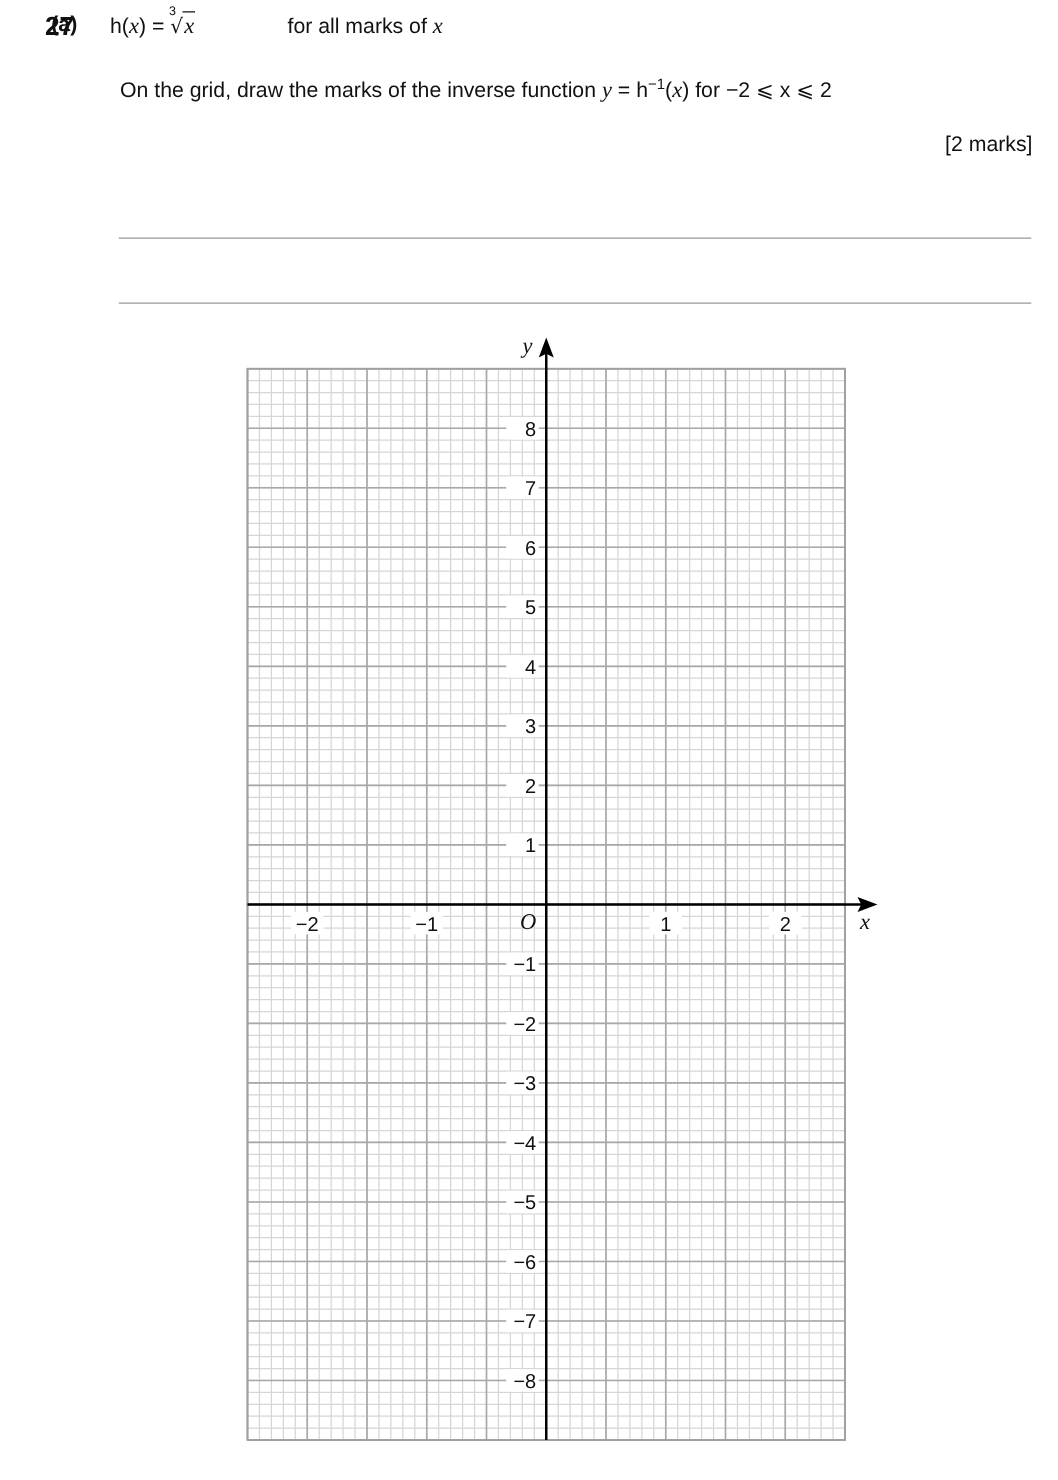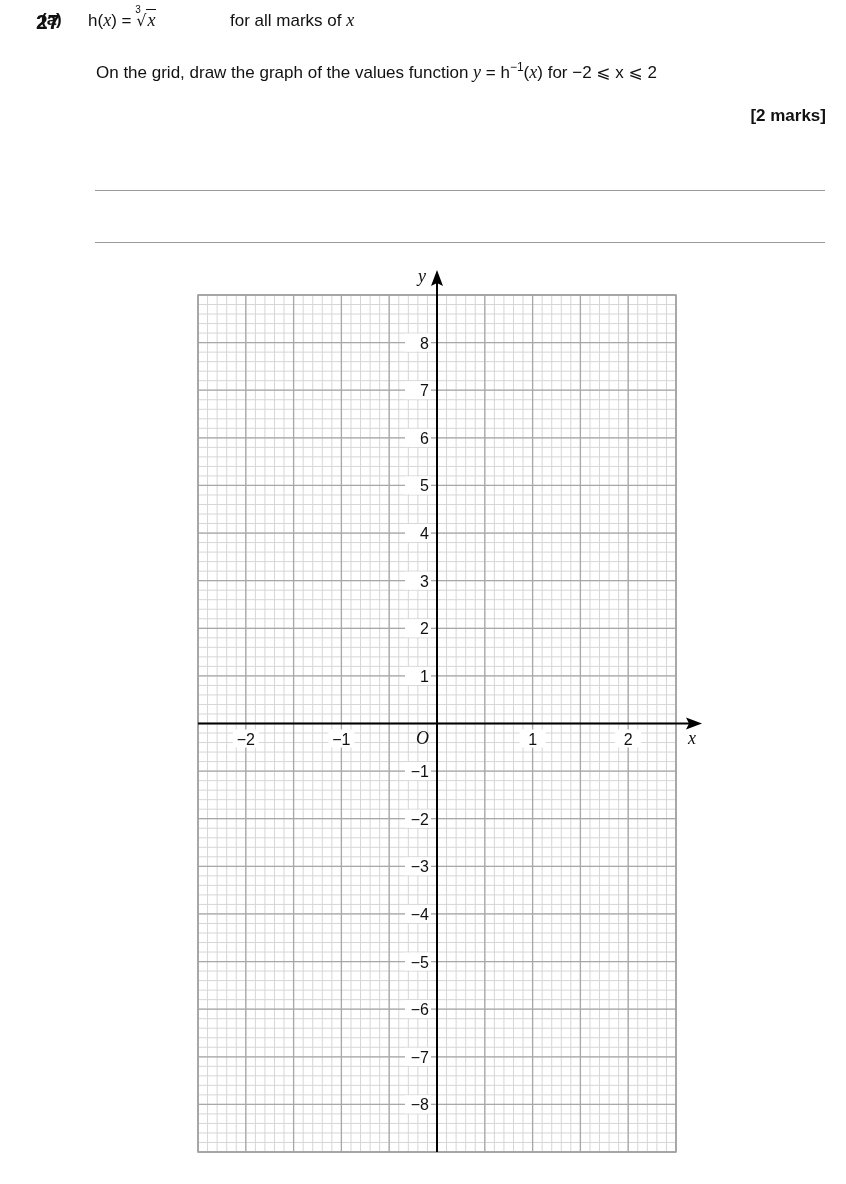--- a/index.html
+++ b/index.html
@@ -10,41 +10,41 @@
   .qpart { left: 41px; top: 10px; font-size: 17px; font-weight: bold; }
   .func { left: 88px; top: 10px; font-size: 17px; }
   .func i, .instr i { font-family: "Liberation Serif", serif; font-size: 18px; }
   .root { position: relative; display: inline-block; }
   .root .idx { position: absolute; left: -1px; top: -6px; font-size: 10px; }
   .root .rad { font-family: "DejaVu Sans", sans-serif; font-size: 16px; }
   .root .under { border-top: 1px solid #111; padding: 0 1px; }
   .domain { left: 230px; top: 10px; font-size: 17px; }
   .instr { left: 96px; top: 60px; font-size: 17px; white-space: nowrap; }
   .instr sup { font-size: 12px; }
-  .marks { right: 20px; top: 106px; font-size: 17px; font-weight: bold; }
+  .marks { right: 20px; top: 106px; font-size: 17px; font-weight: normal; }
   .ansline { left: 95px; width: 730px; height: 0; border-top: 1.5px solid #999; }
   svg { position: absolute; left: 0; top: 0; }
 </style>
 </head>
 <body>
 
 <div class="abs qnum">27</div>
 <div class="abs qpart">(a)</div>
 
 <div class="abs func">
   <span>h(</span><i>x</i><span>) = </span>
   <span class="root"><span class="idx">3</span><span class="rad">√</span><i class="under">x</i></span>
 </div>
 
 <div class="abs domain">
   <span>for all marks of </span><i style="font-family:'Liberation Serif',serif;font-size:18px">x</i>
 </div>
 
 <div class="abs instr">
-  <span>On the grid, draw the graph of the values function </span><i>y</i><span> = h</span><sup>−1</sup><span>(</span><i>x</i><span>)</span>
+  <span>On the grid, draw the marks of the inverse function </span><i>y</i><span> = h</span><sup>−1</sup><span>(</span><i>x</i><span>)</span>
   <span style="">for  −2 ⩽ x ⩽ 2</span>
 </div>
 
 <div class="abs marks">[2 marks]</div>
 
 <div class="abs ansline" style="top:190px"></div>
 <div class="abs ansline" style="top:242px"></div>
 
 <svg id="graph" width="846" height="1184">
     <line x1="198" x2="198" y1="295" y2="1152" stroke="#d6d6d6" stroke-width="1"></line>

